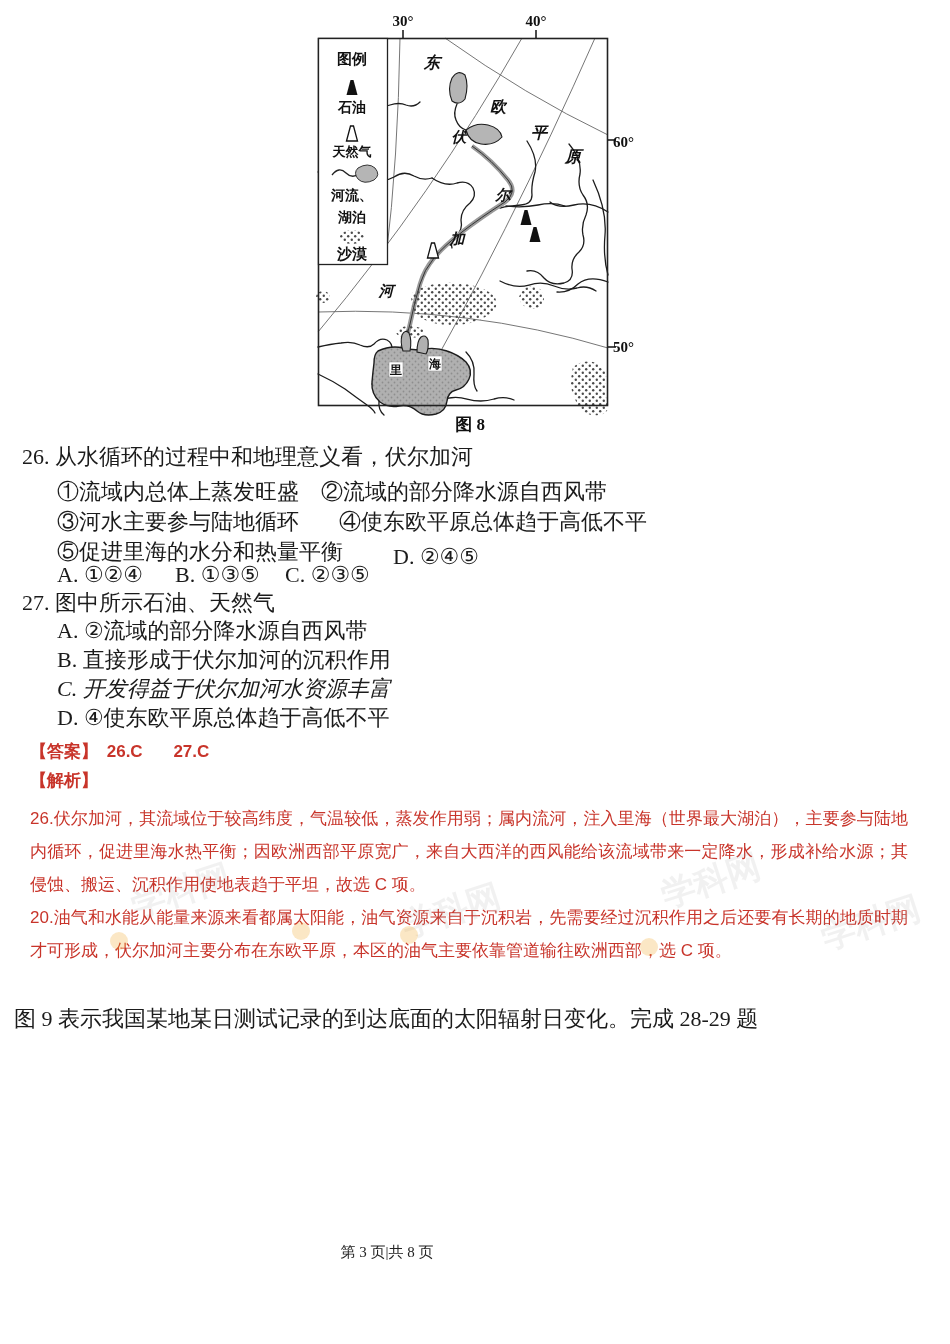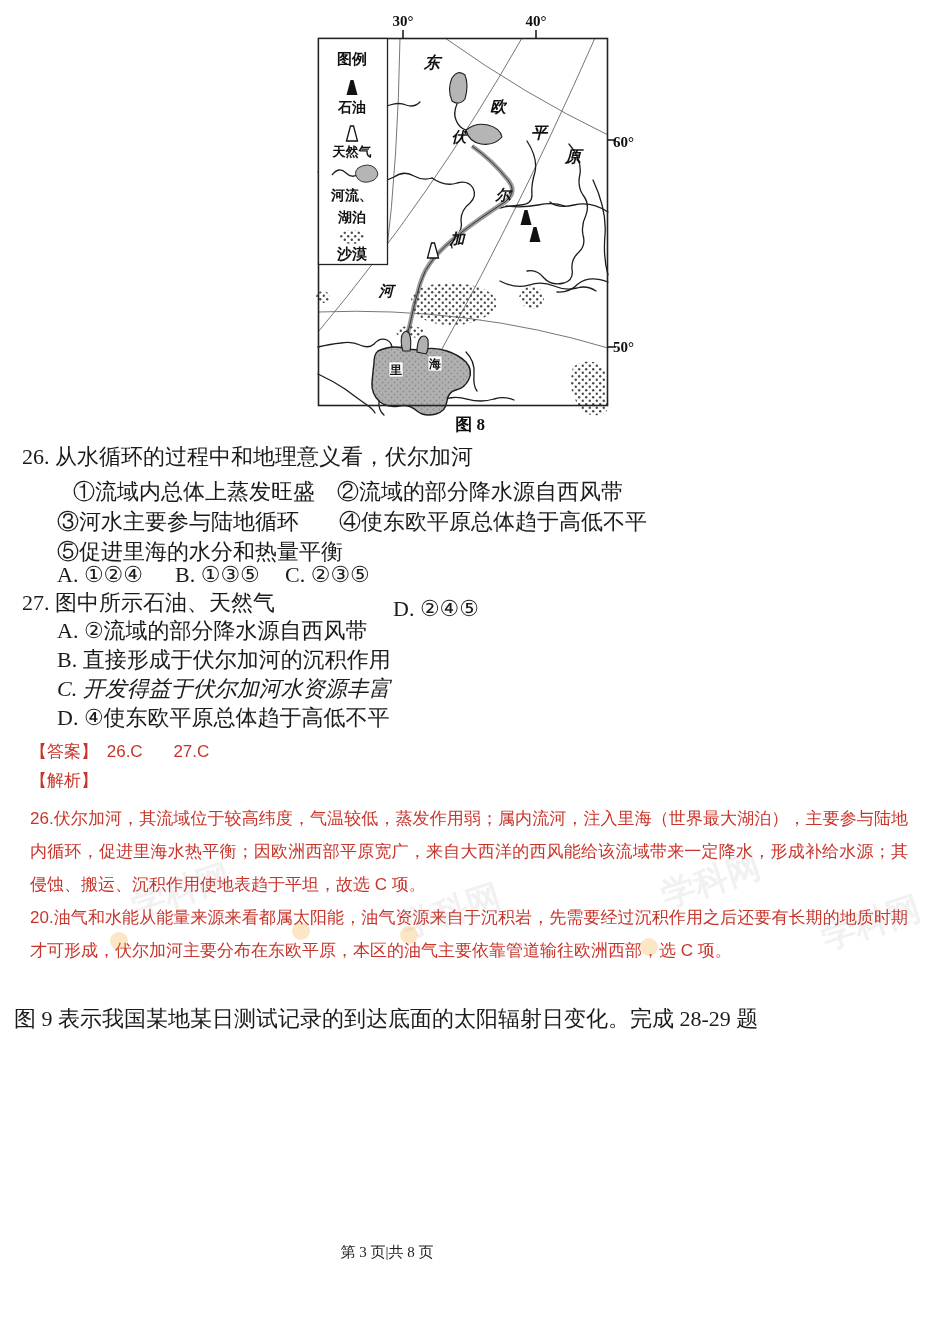--- a/index.html
+++ b/index.html
@@ -145,48 +145,48 @@
         <text class="seachar" x="396" y="374">里</text>
         <rect x="428" y="356" width="14" height="15" fill="#fff" stroke="#999" stroke-width="0.6"></rect>
         <text class="seachar" x="435" y="368">海</text>
       </g>
 
       <text class="cap" x="470" y="430">图 8</text>
     </svg>
   </div>
 
   <div class="abs blk" style="left:22px;top:444px;">26. 从水循环的过程中和地理意义看，伏尔加河</div>
-  <div class="abs blk items-row" style="left:73px;top:479px;">
+  <div class="abs blk items-row" style="left:57px;top:479px;">
     <span>①流域内总体上蒸发旺盛</span>
     <span>②流域的部分降水源自西风带</span>
   </div>
   <div class="abs blk items-row" style="left:57px;top:509px;gap:40px;">
     <span>③河水主要参与陆地循环</span>
     <span>④使东欧平原总体趋于高低不平</span>
   </div>
   <div class="abs blk" style="left:57px;top:539px;">⑤促进里海的水分和热量平衡</div>
   <div>
     <span class="abs blk" style="left:57px;top:562px;">A. ①②④</span>
     <span class="abs blk" style="left:175px;top:562px;">B. ①③⑤</span>
     <span class="abs blk" style="left:285px;top:562px;">C. ②③⑤</span>
-    <span class="abs blk" style="left:393px;top:596px;text-align:center;">D. ②④⑤</span>
+    <span class="abs blk" style="left:393px;top:544px;text-align:center;">D. ②④⑤</span>
   </div>
 
   <div class="abs blk" style="left:22px;top:590px;">27. 图中所示石油、天然气</div>
   <div class="abs blk" style="left:57px;top:618px;">A. ②流域的部分降水源自西风带</div>
   <div class="abs blk" style="left:57px;top:647px;">B. 直接形成于伏尔加河的沉积作用</div>
   <div class="abs blk" style="left:57px;top:676px;font-style:italic;">C. 开发得益于伏尔加河水资源丰富</div>
   <div class="abs blk" style="left:57px;top:705px;">D. ④使东欧平原总体趋于高低不平</div>
 
-  <div class="abs red ans-row" style="left:30px;top:740px;font-weight:normal;">
+  <div class="abs red ans-row" style="left:30px;top:740px;font-weight:bold;">
     <span style="margin-right:4px;">【答案】</span>
     <span>26.C</span>
     <span>27.C</span>
   </div>
-  <div class="abs red" style="left:30px;top:769px;font-weight:normal;">【解析】</div>
+  <div class="abs red" style="left:30px;top:769px;font-weight:bold;">【解析】</div>
   <div class="abs red redpara" style="left:30px;top:802px;">26.伏尔加河，其流域位于较高纬度，气温较低，蒸发作用弱；属内流河，注入里海（世界最大湖泊），主要参与陆地内循环，促进里海水热平衡；因欧洲西部平原宽广，来自大西洋的西风能给该流域带来一定降水，形成补给水源；其侵蚀、搬运、沉积作用使地表趋于平坦，故选 C 项。</div>
   <div class="abs red redpara" style="left:30px;top:901px;">20.油气和水能从能量来源来看都属太阳能，油气资源来自于沉积岩，先需要经过沉积作用之后还要有长期的地质时期才可形成，伏尔加河主要分布在东欧平原，本区的油气主要依靠管道输往欧洲西部，选 C 项。</div>
 
   <div class="abs blk" style="left:14px;top:1006px;">图 9 表示我国某地某日测试记录的到达底面的太阳辐射日变化。完成 28-29 题</div>
 
   <div class="wm" style="left:130px;top:868px;">学科网</div>
   <div class="wm" style="left:400px;top:888px;">学科网</div>
   <div class="wm" style="left:660px;top:858px;">学科网</div>
   <div class="wm" style="left:820px;top:900px;">学科网</div>
   <div class="wmdot" style="left:110px;top:932px;"></div>

